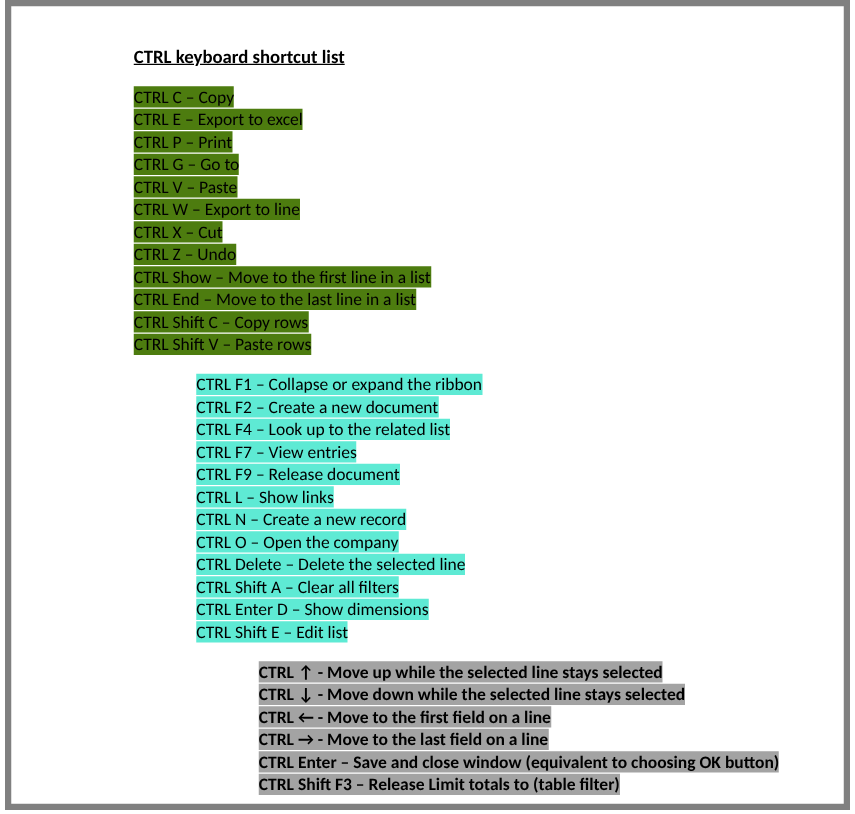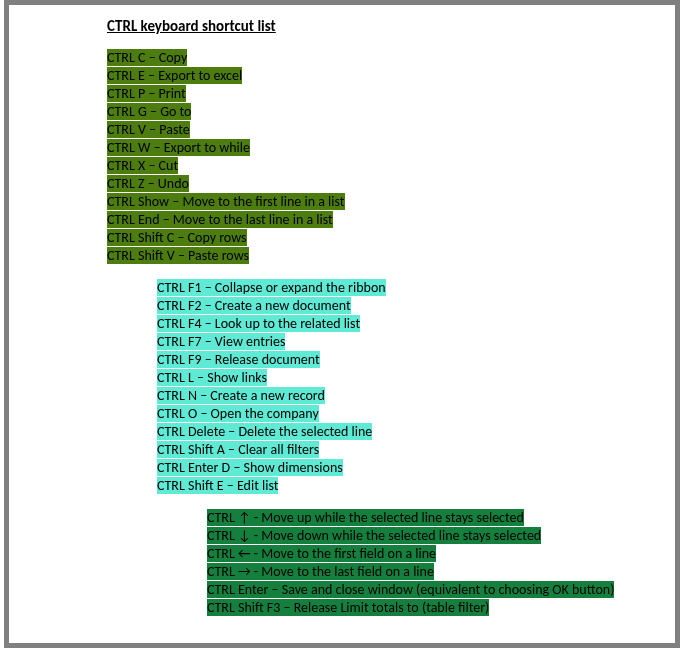--- a/index.html
+++ b/index.html
@@ -15,55 +15,55 @@
     color: #000;
     box-sizing: border-box;
   }
   .frame {
     box-sizing: border-box;
     width: 676px;
     height: 648px;
     margin: 0 auto;
     border: 5px solid #808080;
     background: #fff;
-    padding: 12px 22px 18px 98px;
+    padding: 32px 22px 18px 98px;
   }
   .title {
     font-weight: 700;
     text-decoration: underline;
     font-size: 15px;
     margin: 0 0 14px 0;
   }
   .group {
     margin-bottom: 14px;
   }
   .row {
     line-height: 18px;
     white-space: nowrap;
   }
   .hl-green  { background: #4d7c0f; }
   .hl-yellow { background: #5eead4; }
-  .hl-cyan   { background: #15803d; }
+  .hl-cyan   { background: #a3a3a3; font-weight: bold; }
   .g1 { margin-left: 0px; }
   .g2 { margin-left: 50px; }
   .g3 { margin-left: 100px; }
 </style>
 </head>
 <body>
 
 <div class="frame">
   <div class="title">CTRL keyboard shortcut list</div>
   <div id="content">
       <div class="group g1">
         <div class="row"><span class="hl-green">CTRL C – Copy</span></div>
         <div class="row"><span class="hl-green">CTRL E – Export to excel</span></div>
         <div class="row"><span class="hl-green">CTRL P – Print</span></div>
         <div class="row"><span class="hl-green">CTRL G – Go to</span></div>
         <div class="row"><span class="hl-green">CTRL V – Paste</span></div>
-        <div class="row"><span class="hl-green">CTRL W – Export to while</span></div>
+        <div class="row"><span class="hl-green">CTRL W – Export to line</span></div>
         <div class="row"><span class="hl-green">CTRL X – Cut</span></div>
         <div class="row"><span class="hl-green">CTRL Z – Undo</span></div>
         <div class="row"><span class="hl-green">CTRL Show – Move to the first line in a list</span></div>
         <div class="row"><span class="hl-green">CTRL End – Move to the last line in a list</span></div>
         <div class="row"><span class="hl-green">CTRL Shift C – Copy rows</span></div>
         <div class="row"><span class="hl-green">CTRL Shift V – Paste rows</span></div>
       </div>
       <div class="group g2">
         <div class="row"><span class="hl-yellow">CTRL F1 – Collapse or expand the ribbon</span></div>
         <div class="row"><span class="hl-yellow">CTRL F2 – Create a new document</span></div>

